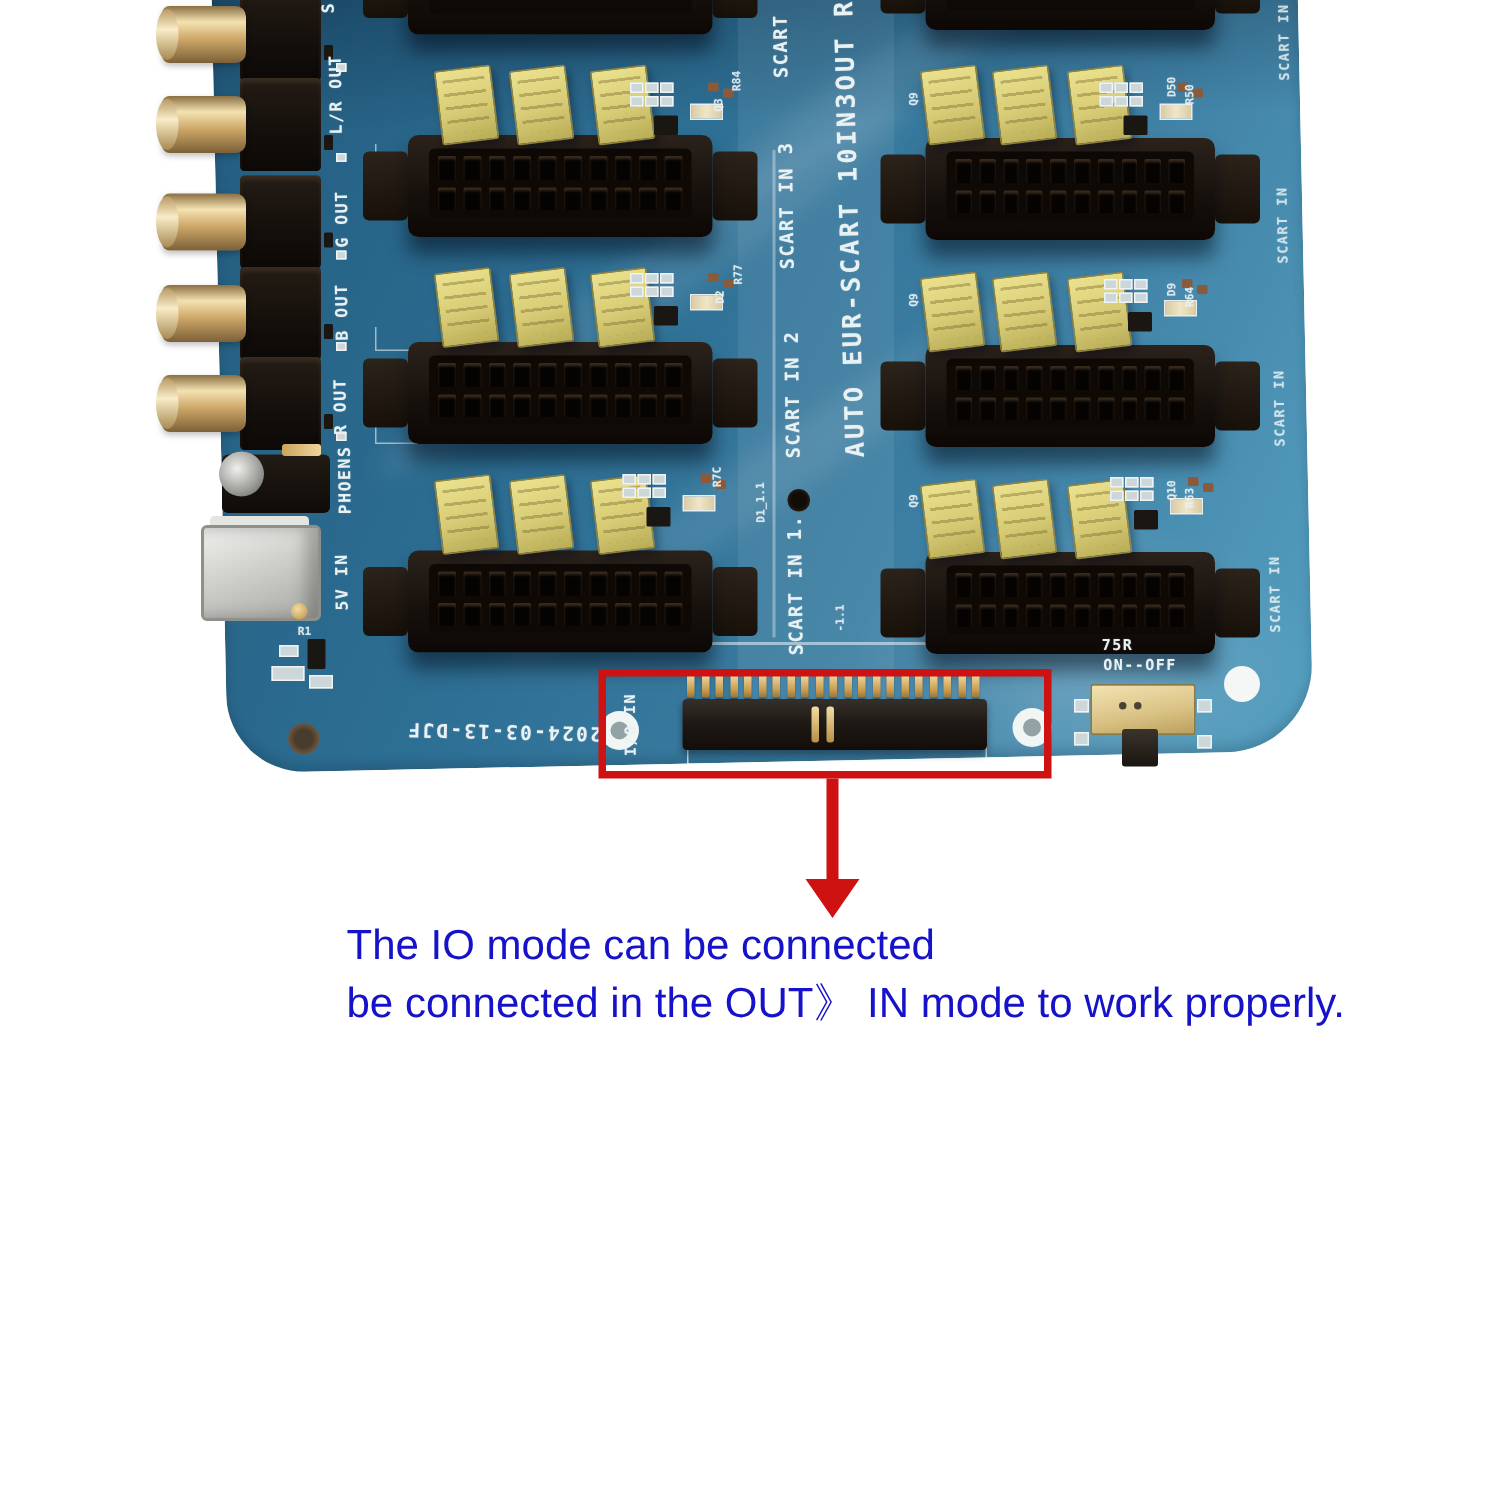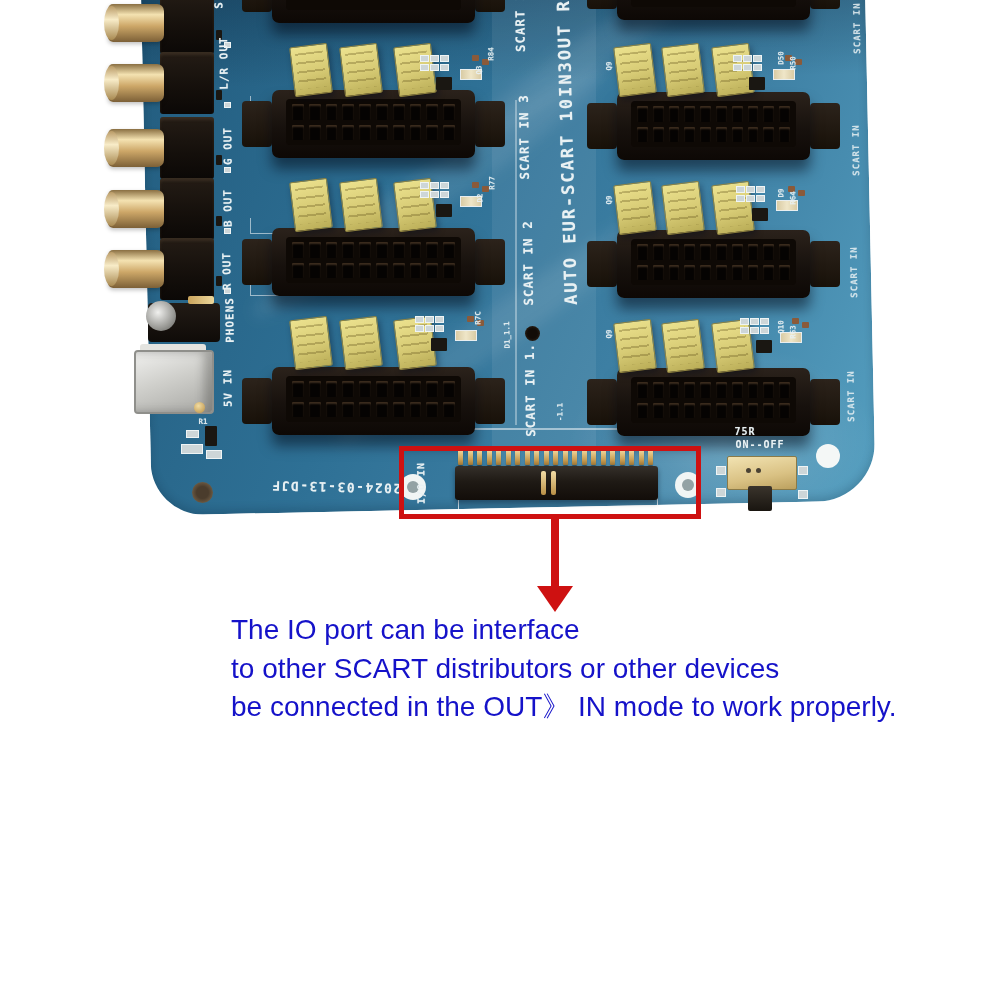--- a/index.html
+++ b/index.html
@@ -539,17 +539,16 @@
       <div class="hole" style="left: 407px; top: 481px; width: 12px; height: 12px; background: rgb(147, 162, 164);"></div>
       <div class="hole" style="left: 675px; top: 472px; width: 26px; height: 26px; background: rgb(241, 245, 244);"></div>
       <div class="hole" style="left: 682px; top: 479px; width: 12px; height: 12px; background: rgb(147, 162, 164);"></div>
       <div class="hole" style="left: 816px; top: 444px; width: 24px; height: 24px; background: rgb(244, 247, 246);"></div>
     </div>
 
   <div id="hlrect"></div>
   <div id="arrowstem"></div>
   <div id="arrowhead"></div>
   <div id="caption" style="color: rgb(21, 18, 201);">
-    <div>The IO port can be interface</div>
-    <div>to other SCART distributors or other devices</div>
+    <div>The IO mode can be connected</div>
     <div>be connected in the OUT》 IN mode to work properly.</div>
   </div>
 </div>
 
 </body></html>

